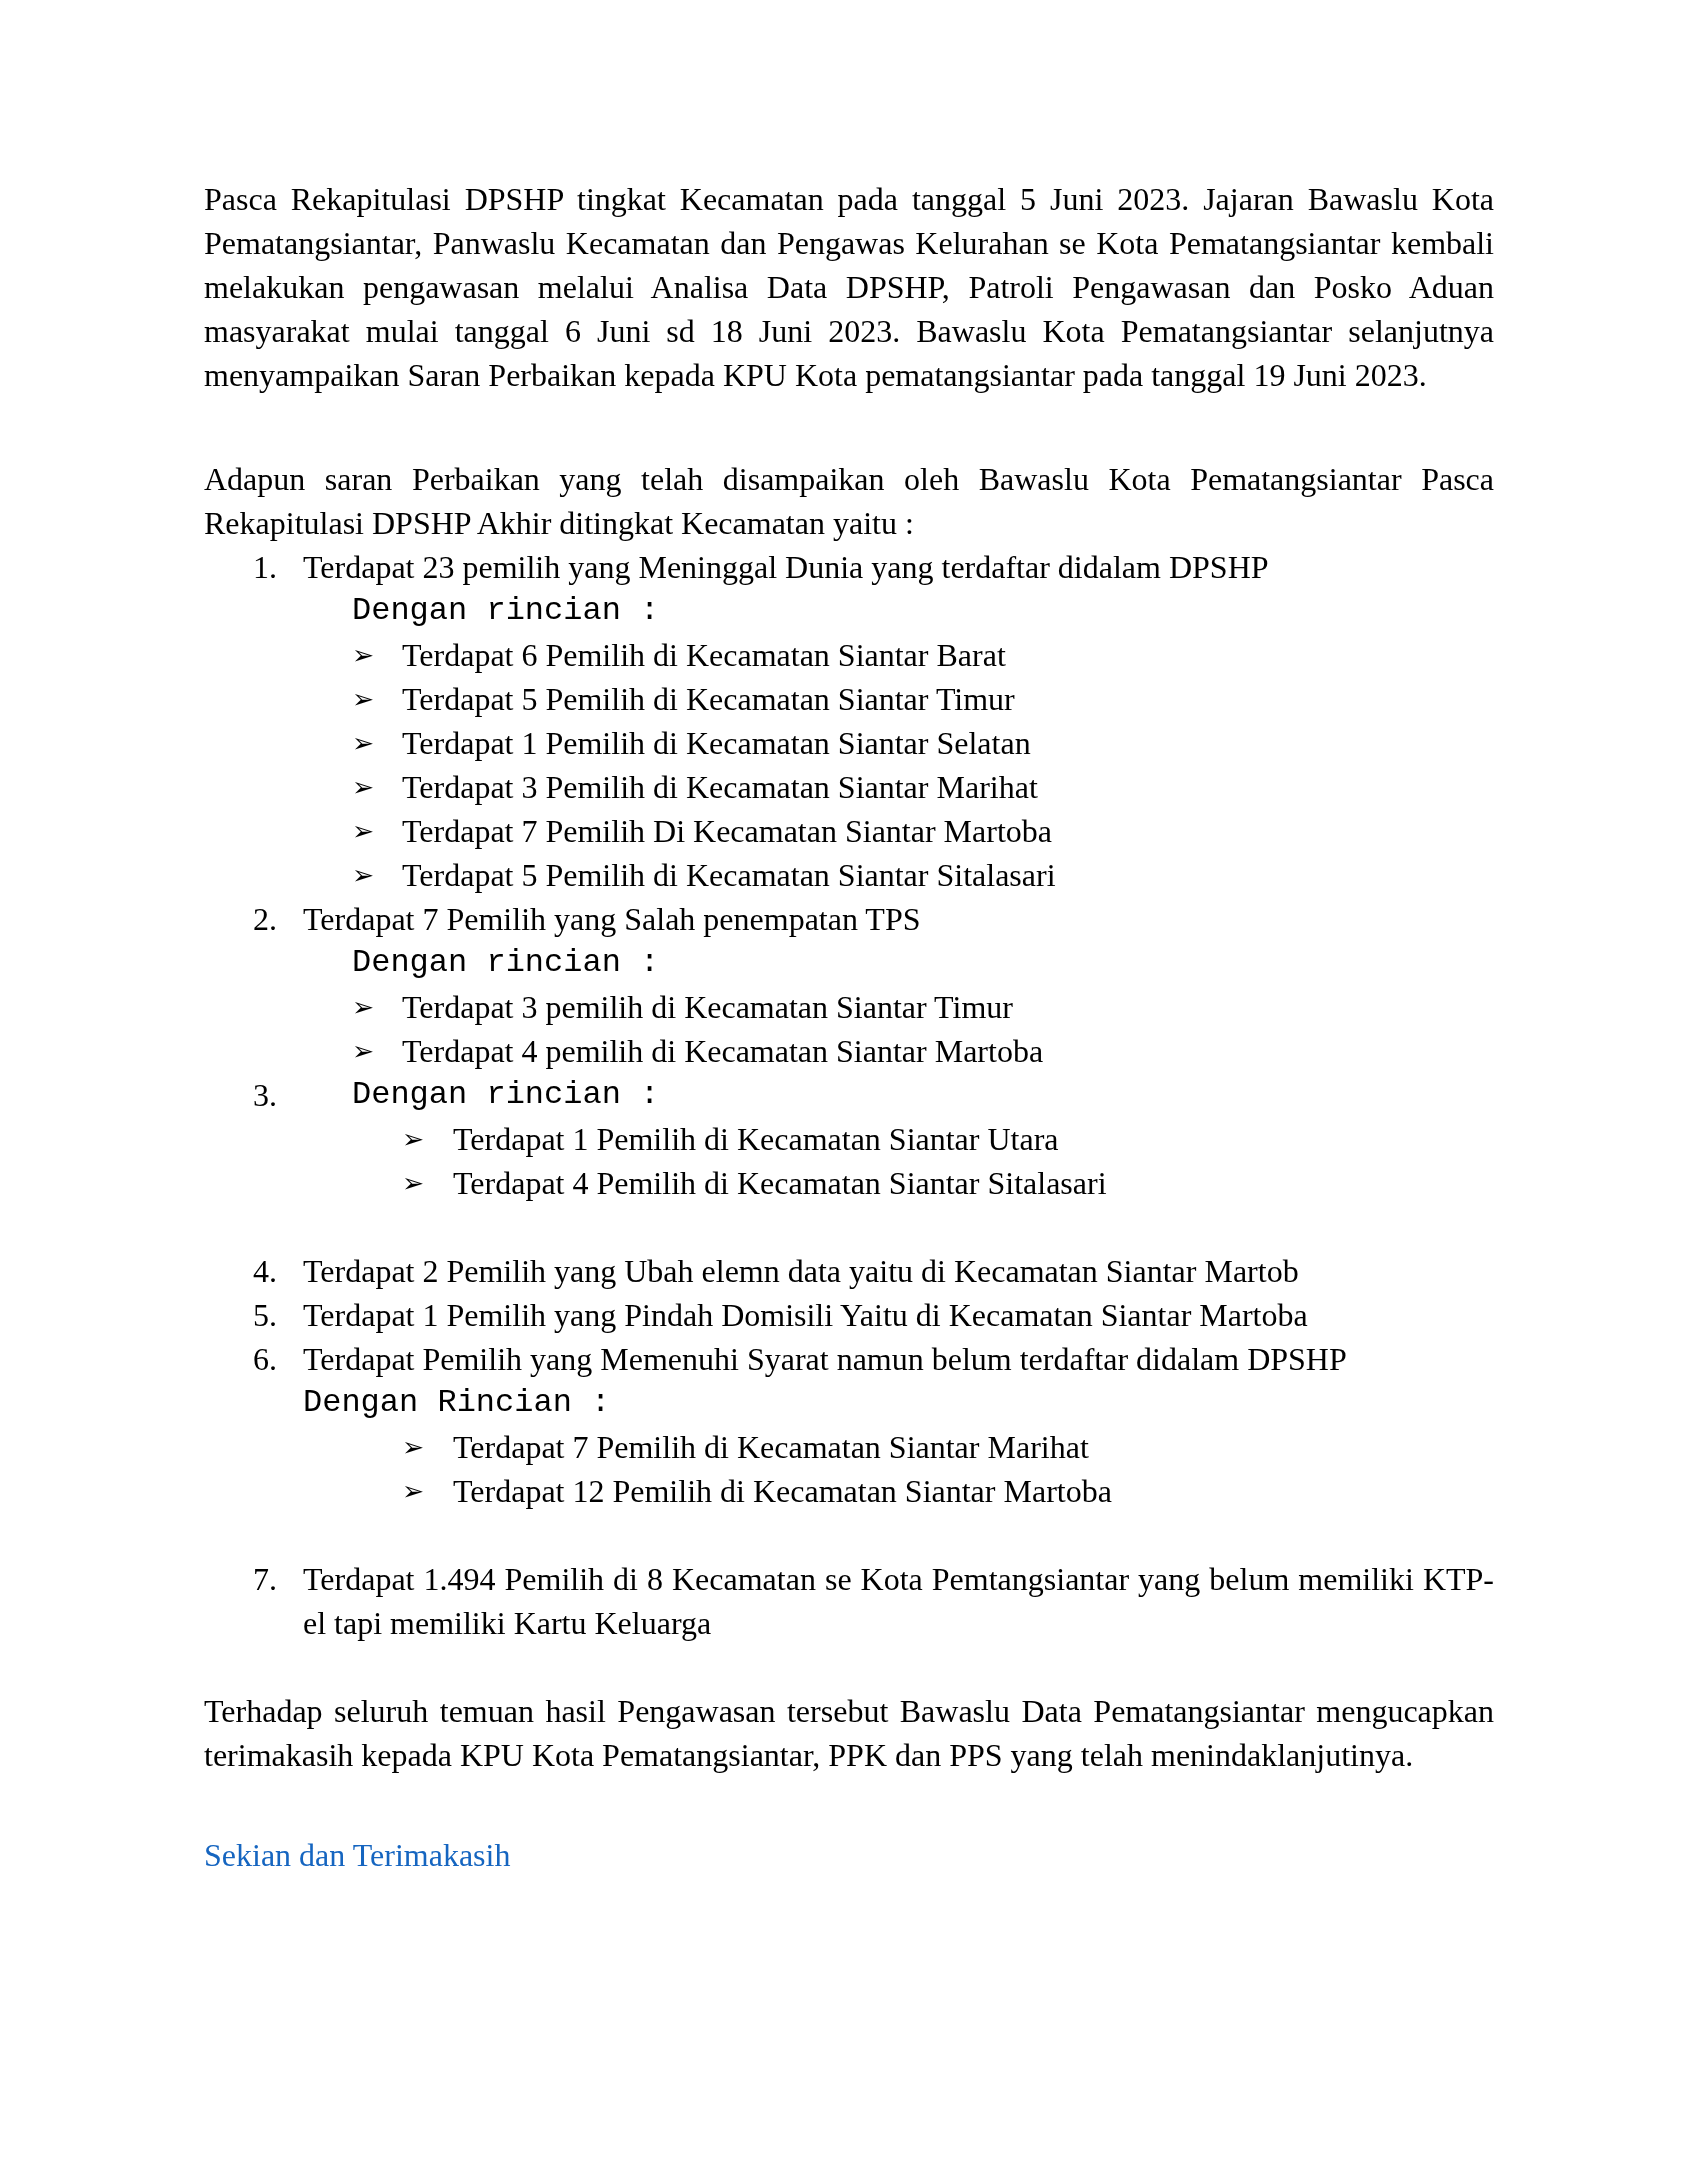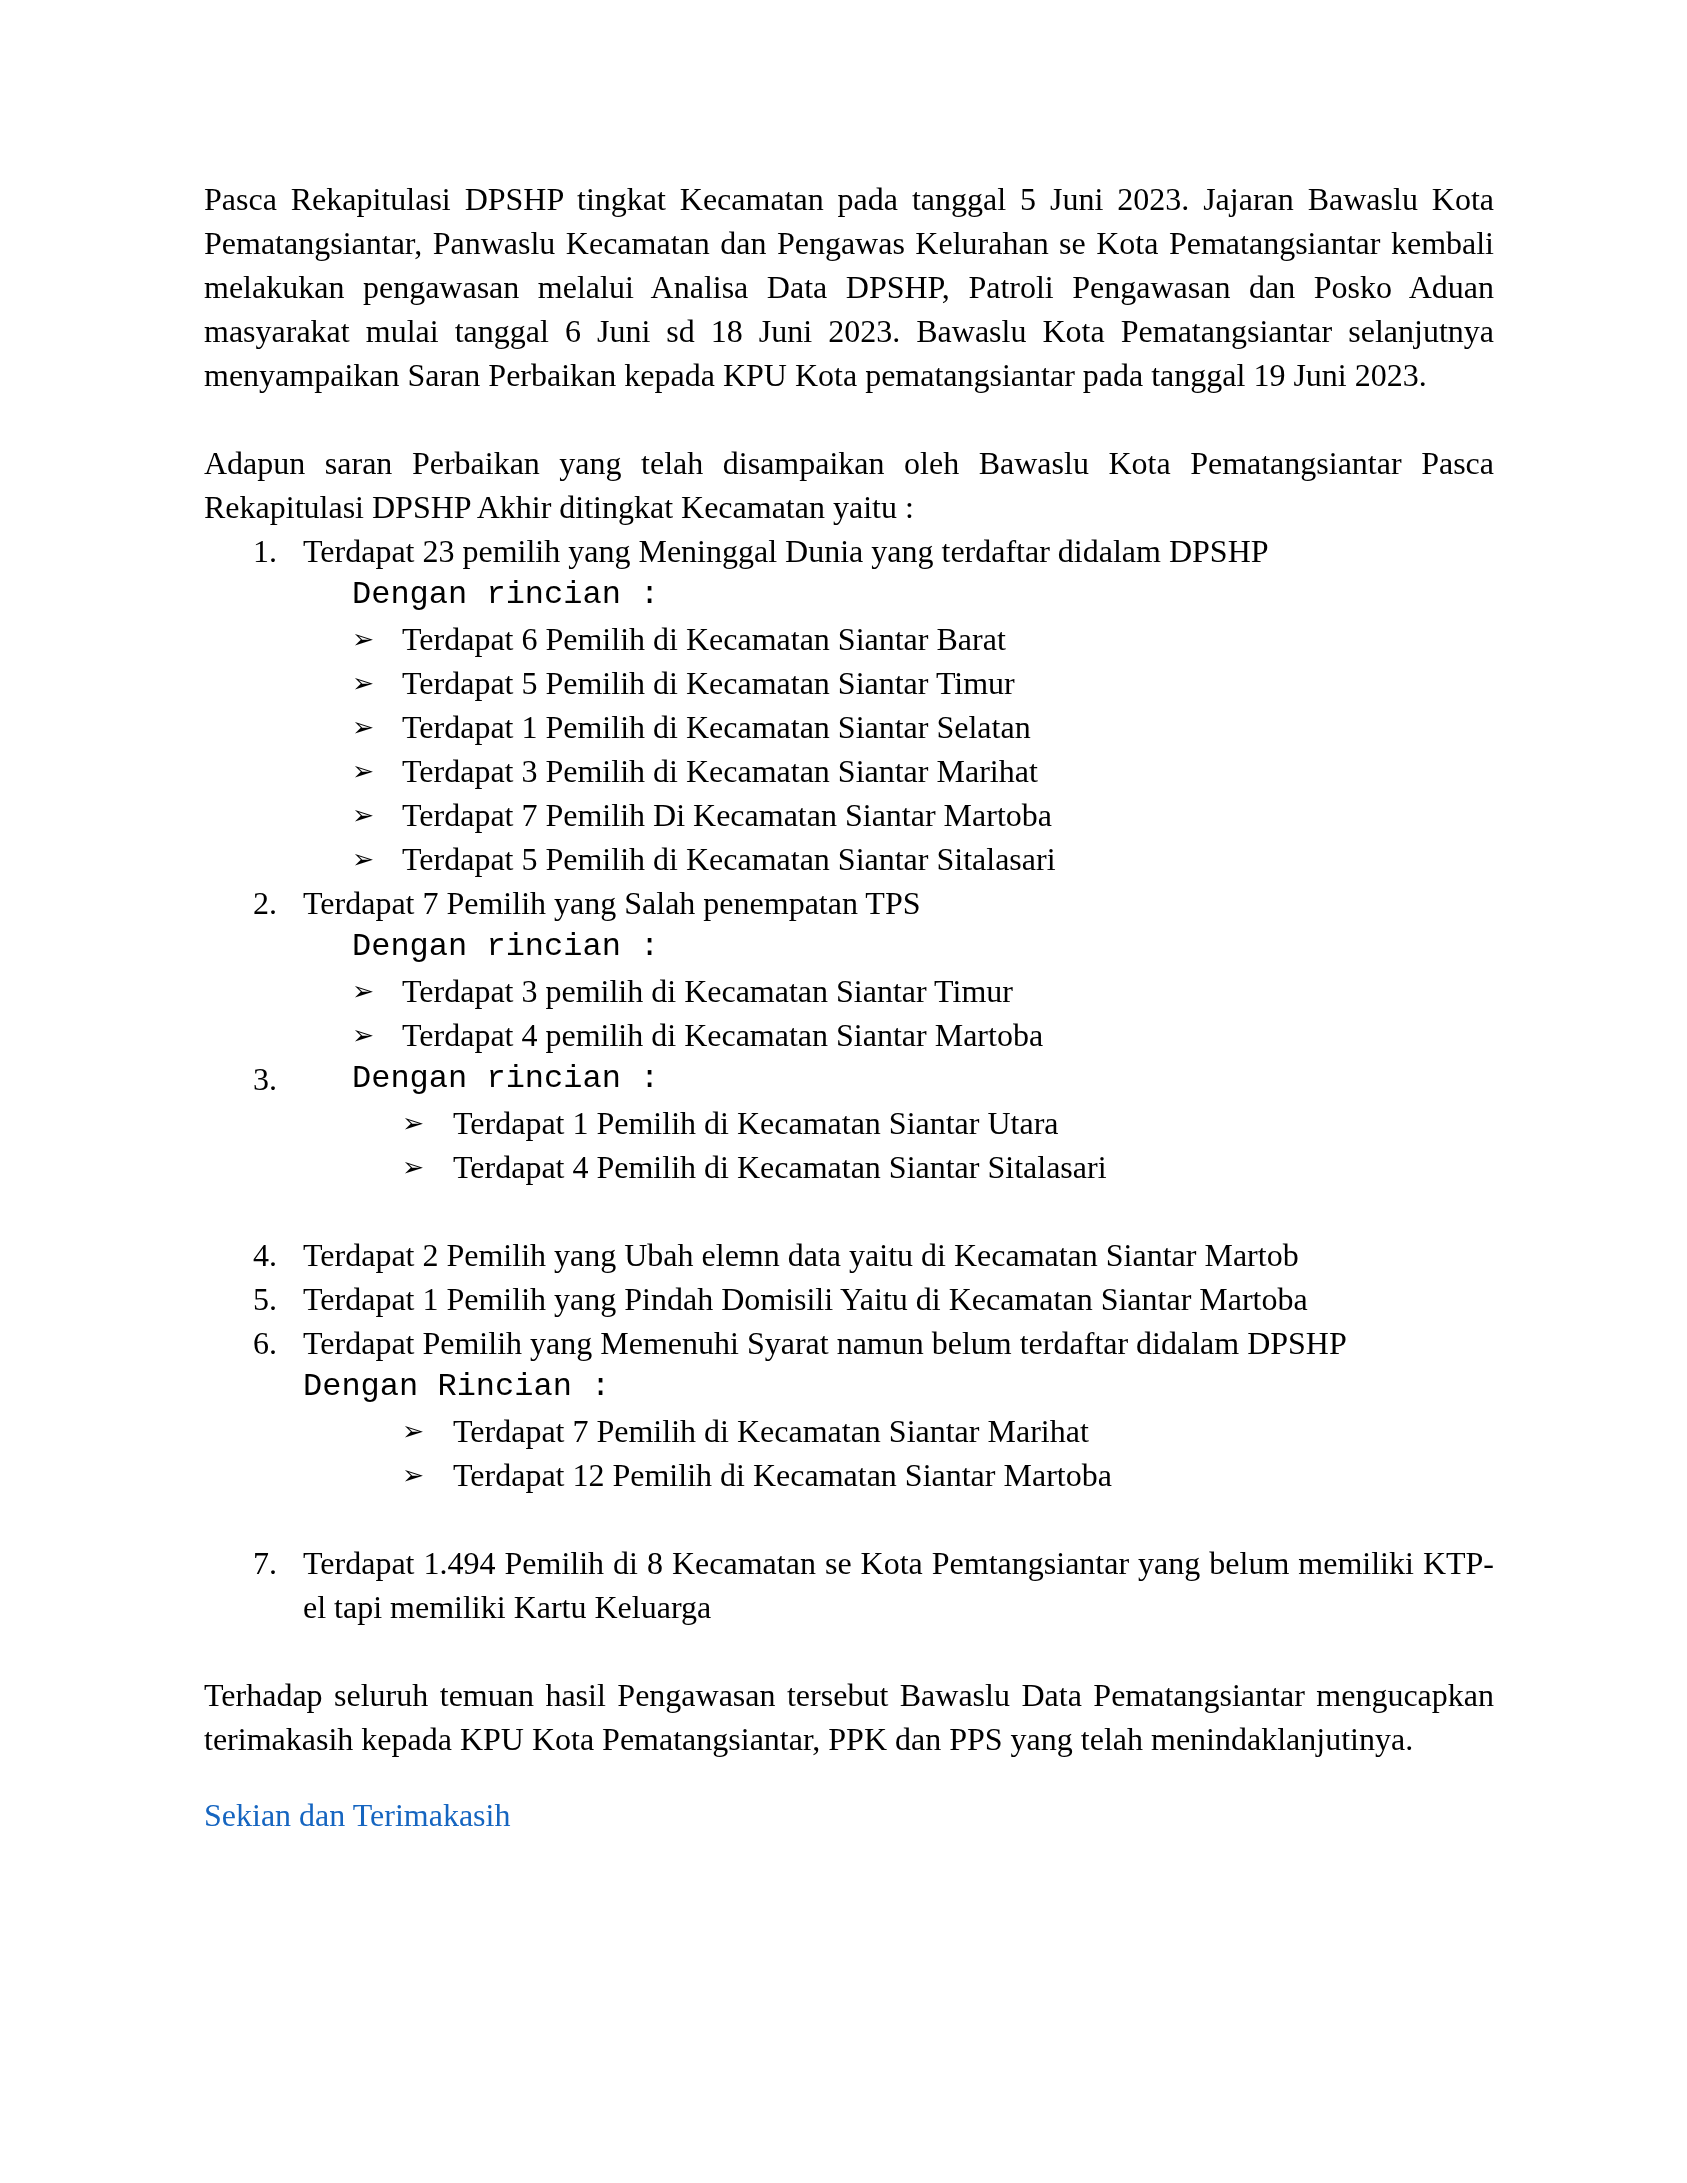--- a/index.html
+++ b/index.html
@@ -5,34 +5,34 @@
     html, body { margin: 0; padding: 0; background: #ffffff; }
     body {
       width: 1687px; height: 2183px; position: relative; overflow: hidden;
       font-family: "Liberation Serif", "DejaVu Serif", serif;
       color: #000000;
       font-size: 32px;
     }
     .page { position: absolute; left: 204px; top: 177px; width: 1290px; }
     p { margin: 0; line-height: 44px; text-align: justify; }
     .para1 { }
-    .para2 { margin-top: 44px; }
+    .para2 { margin-top: 60px; }
     .ol { margin: 0; padding: 0; list-style: none; }
     .item { position: relative; padding-left: 99px; line-height: 44px; }
     .item .num { position: absolute; left: 49px; top: 0; }
     .item7 .body { text-align: justify; }
     .sub-head { padding-left: 148px; line-height: 44px; font-family: Liberation Mono, monospace; }
     .sub-head.narrow { padding-left: 99px; }
     .bullet { position: relative; line-height: 44px; padding-left: 198px; }
     .bullet .arrow { position: absolute; left: 148px; top: 0; font-size: 26.5px; }
     .bullets-deep .bullet { padding-left: 249px; }
     .bullets-deep .bullet .arrow { left: 198px; }
     .gap { height: 44px; }
     .closing { margin-top: 44px; }
-    .signoff { margin-top: 32px; color: #1565c0; line-height: 44px; }
+    .signoff { margin-top: 56px; color: #1565c0; line-height: 44px; }
   </style>
 </head>
 <body>
 
 <div class="page">
 
   <p class="para1">Pasca Rekapitulasi DPSHP tingkat Kecamatan pada tanggal 5 Juni 2023. Jajaran Bawaslu Kota Pematangsiantar, Panwaslu Kecamatan dan Pengawas Kelurahan se Kota Pematangsiantar kembali melakukan pengawasan melalui Analisa Data DPSHP, Patroli Pengawasan dan Posko Aduan masyarakat mulai tanggal 6 Juni sd 18 Juni 2023. Bawaslu Kota Pematangsiantar selanjutnya menyampaikan Saran Perbaikan kepada KPU Kota pematangsiantar pada tanggal 19 Juni 2023.</p>
 
   <p class="para2">Adapun saran Perbaikan yang telah disampaikan oleh Bawaslu Kota Pematangsiantar Pasca Rekapitulasi DPSHP Akhir ditingkat Kecamatan yaitu :</p>
 

